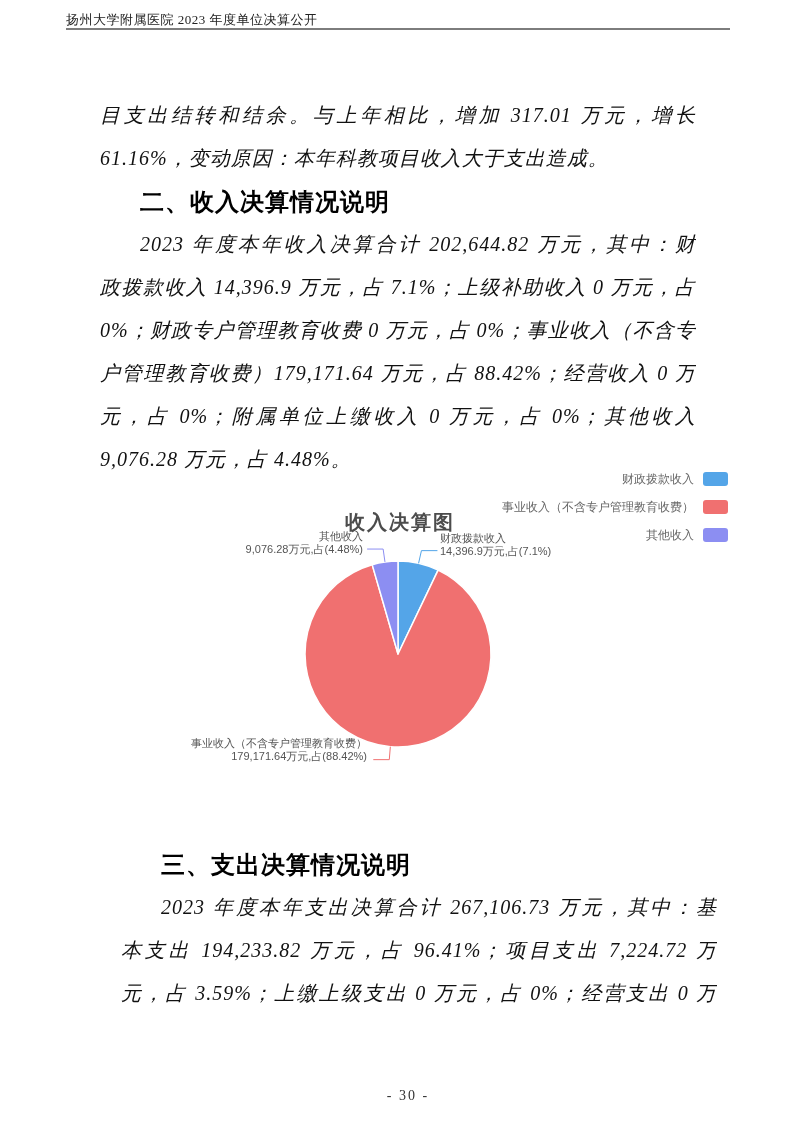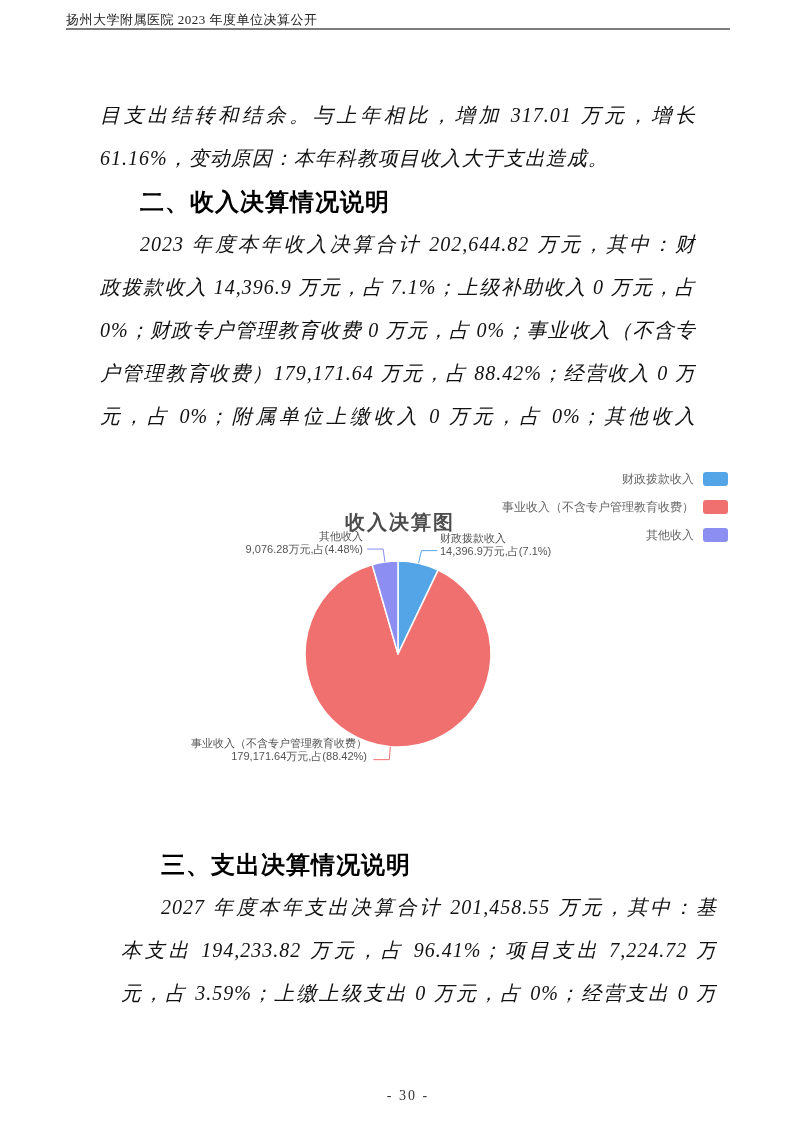--- a/index.html
+++ b/index.html
@@ -50,20 +50,21 @@
 
   <div class="textblock" id="block1">
     <div class="line just">目支出结转和结余。与上年相比，增加 317.01 万元，增长</div>
     <div class="line">61.16%，变动原因：本年科教项目收入大于支出造成。</div>
     <div class="h-line">二、收入决算情况说明</div>
     <div class="line just indent">2023 年度本年收入决算合计 202,644.82 万元，其中：财</div>
     <div class="line just">政拨款收入 14,396.9 万元，占 7.1%；上级补助收入 0 万元，占</div>
     <div class="line just">0%；财政专户管理教育收费 0 万元，占 0%；事业收入（不含专</div>
     <div class="line just">户管理教育收费）179,171.64 万元，占 88.42%；经营收入 0 万</div>
     <div class="line just">元，占 0%；附属单位上缴收入 0 万元，占 0%；其他收入</div>
+    <div class="line">9,076.28 万元，占 4.48%。</div>
   </div>
 
   <div id="chart">
     <svg id="pie-svg" viewBox="0 0 800 330">
         <path d="M 398 194 L 398 101 A 93 93 0 0 1 438.1254122483292 110.10154177875714 Z" fill="#54a5e8" stroke="#fff" stroke-width="1.5" stroke-linejoin="round"></path>
         <polyline points="418.57235262949297,103.30392341844222 421.4480578357662,90.62597722962232 437.4480578357662,90.62597722962232" fill="none" stroke="#54a5e8" stroke-width="1"></polyline>
         <path d="M 398 194 L 438.1254122483292 110.10154177875714 A 93 93 0 1 1 372.16607447417044 104.66015283242369 Z" fill="#f07070" stroke="#fff" stroke-width="1.5" stroke-linejoin="round"></path>
         <polyline points="390.3538358243387,286.6851453761542 389.285017176128,299.6411334394876 373.285017176128,299.6411334394876" fill="none" stroke="#f07070" stroke-width="1"></polyline>
         <path d="M 398 194 L 372.16607447417044 104.66015283242369 A 93 93 0 0 1 398 101 Z" fill="#8c8ef2" stroke="#fff" stroke-width="1.5" stroke-linejoin="round"></path>
         <polyline points="384.9540386821169,101.91958463770757 383.1304096806924,89.0481287268495 367.1304096806924,89.0481287268495" fill="none" stroke="#8c8ef2" stroke-width="1"></polyline>
@@ -94,19 +95,19 @@
       <div>14,396.9万元,占(7.1%)</div>
     </div>
     <div class="pie-label" id="lbl-business">
       <div>事业收入（不含专户管理教育收费）</div>
       <div>179,171.64万元,占(88.42%)</div>
     </div>
   </div>
 
   <div class="textblock" id="block2">
     <div class="h-line">三、支出决算情况说明</div>
-    <div class="line just indent">2027 年度本年支出决算合计 201,458.55 万元，其中：基</div>
+    <div class="line just indent">2023 年度本年支出决算合计 267,106.73 万元，其中：基</div>
     <div class="line just">本支出 194,233.82 万元，占 96.41%；项目支出 7,224.72 万</div>
     <div class="line just">元，占 3.59%；上缴上级支出 0 万元，占 0%；经营支出 0 万</div>
   </div>
 
   <div class="footer">- 30 -</div>
 </div>
 
 </body></html>

